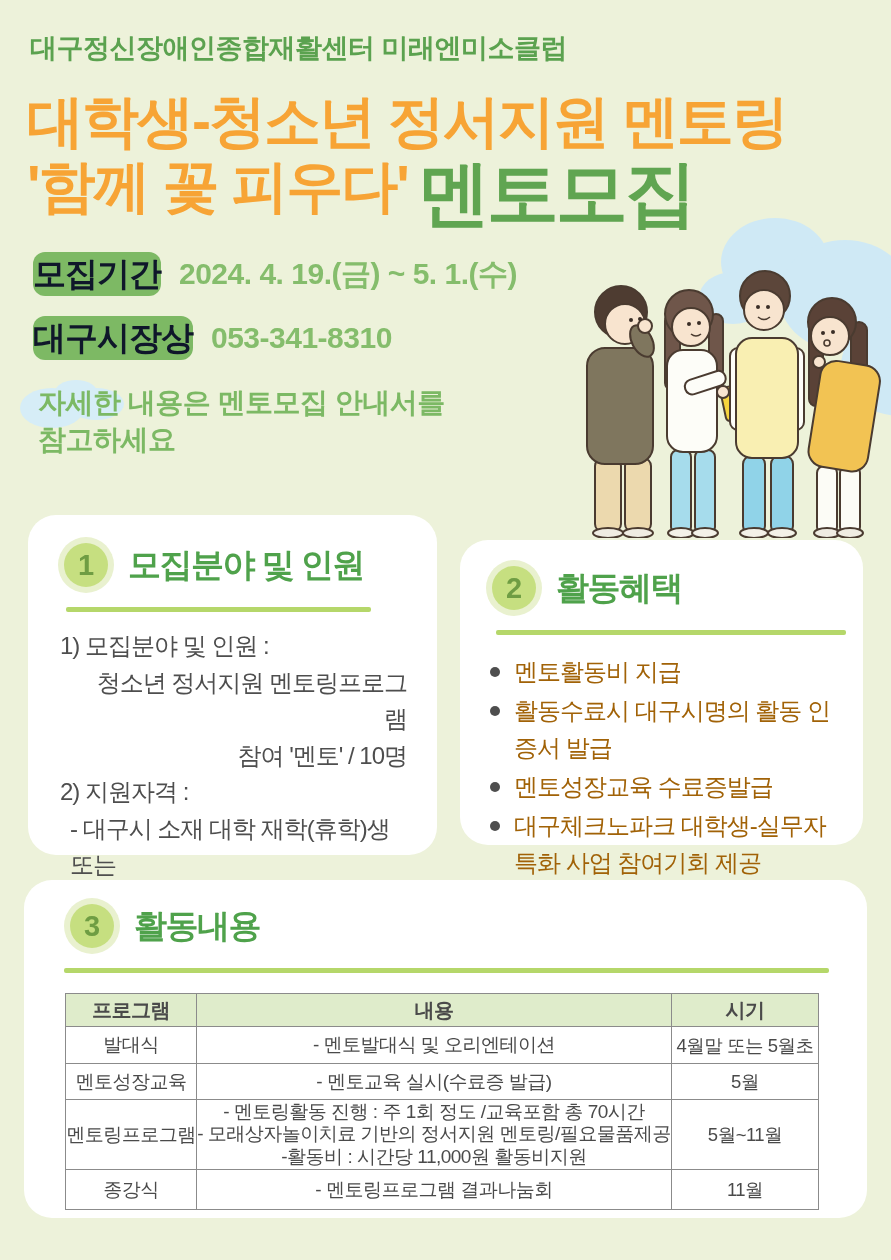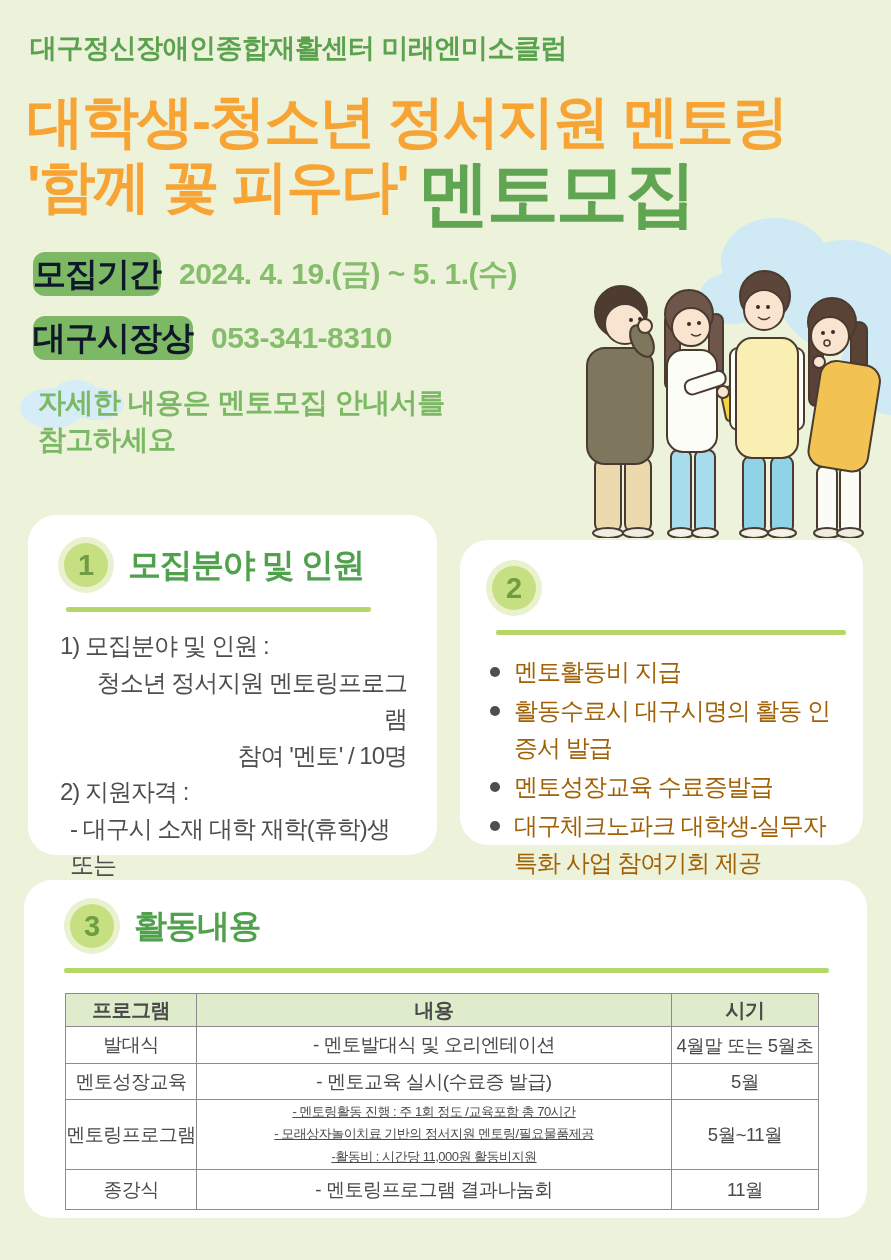--- a/index.html
+++ b/index.html
@@ -86,21 +86,21 @@
   }
   .act-table th { background:#dfeccb; font-size:20px; font-weight:600; height:33px; }
   .act-table td { font-size:19px; background:#ffffff; }
   .col-program { width:131px; }
   .col-content { width:475px; }
   .col-period  { width:147px; }
   .row-h1 { height:37px; }
   .row-h2 { height:36px; }
   .row-h3 { height:70px; }
   .row-h4 { height:40px; }
-  .cell-lines span { display:block; line-height:22.5px; font-size:13px;text-decoration:underline; }
+  .cell-lines span { display:block; line-height:22.5px; font-size:19px; }
   td.period { white-space:nowrap; font-size:18.5px; }
 </style>
 </head>
 <body>
 
 <div class="page">
 
   <div class="org-line">대구정신장애인종합재활센터 미래엔미소클럽</div>
   <div class="title1">대학생-청소년 정서지원 멘토링</div>
   <div class="title2">
@@ -228,20 +228,21 @@
       <div class="l05">- 정신건강사회복지 수련을 희망하는</div>
       <div class="l1">대학생 등</div>
     </div>
   </div>
 
   <div class="card card2">
     <div class="sec-head">
       <div class="num-wrap">
         <div class="num-inner">2</div>
       </div>
+      <div class="sec-title">활동혜택</div>
     </div>
     <div class="underline"></div>
     <ul class="benefit-list">
       <li>멘토활동비 지급</li>
       <li>활동수료시 대구시명의 활동 인증서 발급</li>
       <li>멘토성장교육 수료증발급</li>
       <li>대구체크노파크 대학생-실무자 특화 사업 참여기회 제공</li>
       <li>우수활동멘토 대구시장상 표창</li>
     </ul>
   </div>

